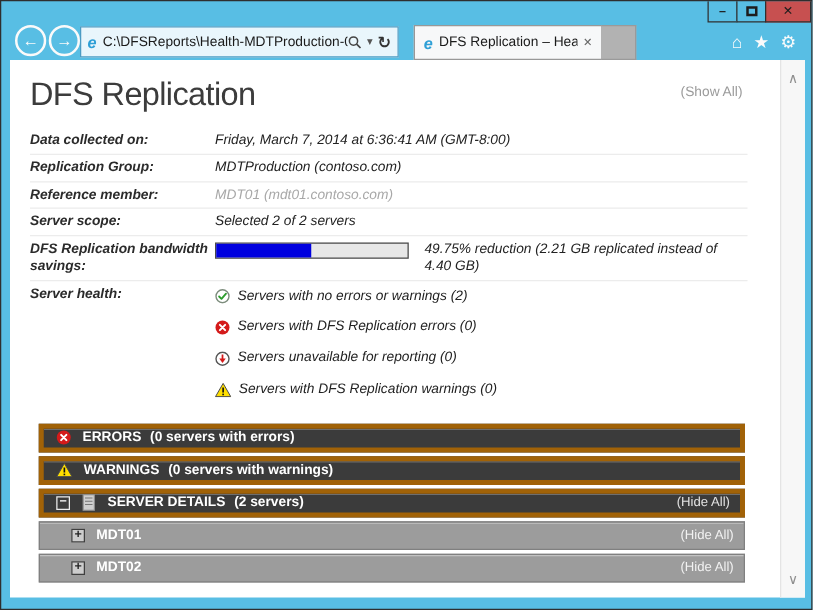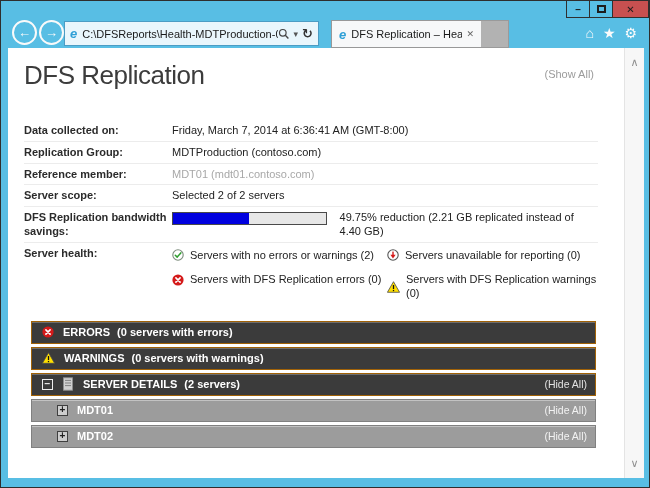--- a/index.html
+++ b/index.html
@@ -47,42 +47,42 @@
   .scrollbar { position:absolute; right:0; top:0; width:20px; height:100%;
                background:#F7F7F7; border-left:1px solid #E4E4E4; }
   .scroll-arrow { position:absolute; left:0; width:100%; text-align:center; color:#8F8F8F; font-size:11px; }
   .scroll-up { top:8px; } .scroll-down { bottom:8px; }
 
   .report { position:absolute; left:0; top:0; width:616px; height:100%; padding:13px 26px 0 16px; overflow:hidden; }
   h1 { font-size:26px; font-weight:normal; color:#3C3C3C; line-height:1.12; letter-spacing:-0.5px; }
   .show-all { position:absolute; top:8px; right:30px; font-size:11px; color:#9B9B9B;margin-top:12px; }
 
   
-  .fields { margin-top:30px; }
+  .fields { margin-top:12px;font-style:italic; }
   .frow { display:flex; padding:4px 0 3px 0; font-size:11px; }
   .frow + .frow { border-top:1px solid #ECECEC; }
   .flabel { width:148px; font-weight:bold; color:#2B2B2B; flex-shrink:0; line-height:1.25; }
   .fvalue { color:#222; line-height:1.25; }
   .muted { color:#A8A8A8; }
 
   .bw-wrap { display:flex; align-items:flex-start; }
   .bw-bar { width:168px; height:13px; border:1px solid #4A4A4A; background:#E7E7E7; margin-top:1px; }
   .bw-fill { height:100%; background:#0000DF; }
   .bw-text { margin-left:13px; }
 
-  .health-grid { display:flex; padding-top:2px; }
+  .health-grid { display:flex; padding-top:2px;flex-direction:column; }
   .health-col1 { width:230px; }
   .health-item { display:flex; align-items:center; margin-bottom:11px; }
   .health-item svg { margin-right:6px; flex-shrink:0; }
 
   
   .sections { margin:6px 2px 0 7px; }
   .sec-row { height:23px; display:flex; align-items:center; padding:0 8px 0 10px;
              margin-bottom:3px; font-size:11px; font-weight:bold; color:#FFF; }
-  .sec-dark { background:#3B3B3B; border:1px solid #a16207; box-shadow:inset 0 1px 0 #6E6E6E; }
+  .sec-dark { background:#3B3B3B; border:4px solid #a16207; box-shadow:inset 0 1px 0 #6E6E6E; }
   .sec-gray { background:#9C9C9C; border:1px solid #808080; box-shadow:inset 0 1px 0 #C2C2C2; }
   .sec-row svg { margin-right:9px; flex-shrink:0; }
   .sec-detail { margin-left:7px; }
   .hide-all { margin-left:auto; font-weight:normal; font-size:10.5px; color:#E2E2E2; }
   .sec-gray .hide-all { color:#F2F2F2; }
   .toggle-box { width:11px; height:11px; border:1px solid #EDEDED; color:#EDEDED;
                 display:flex; align-items:center; justify-content:center;
                 font-size:10px; line-height:1; margin-right:9px; flex-shrink:0; font-weight:bold; }
   .toggle-plus { border:1px solid #3F3F3F; background:#CDCDCD; color:#1F1F1F; }
   .server-row { padding-left:25px; }

